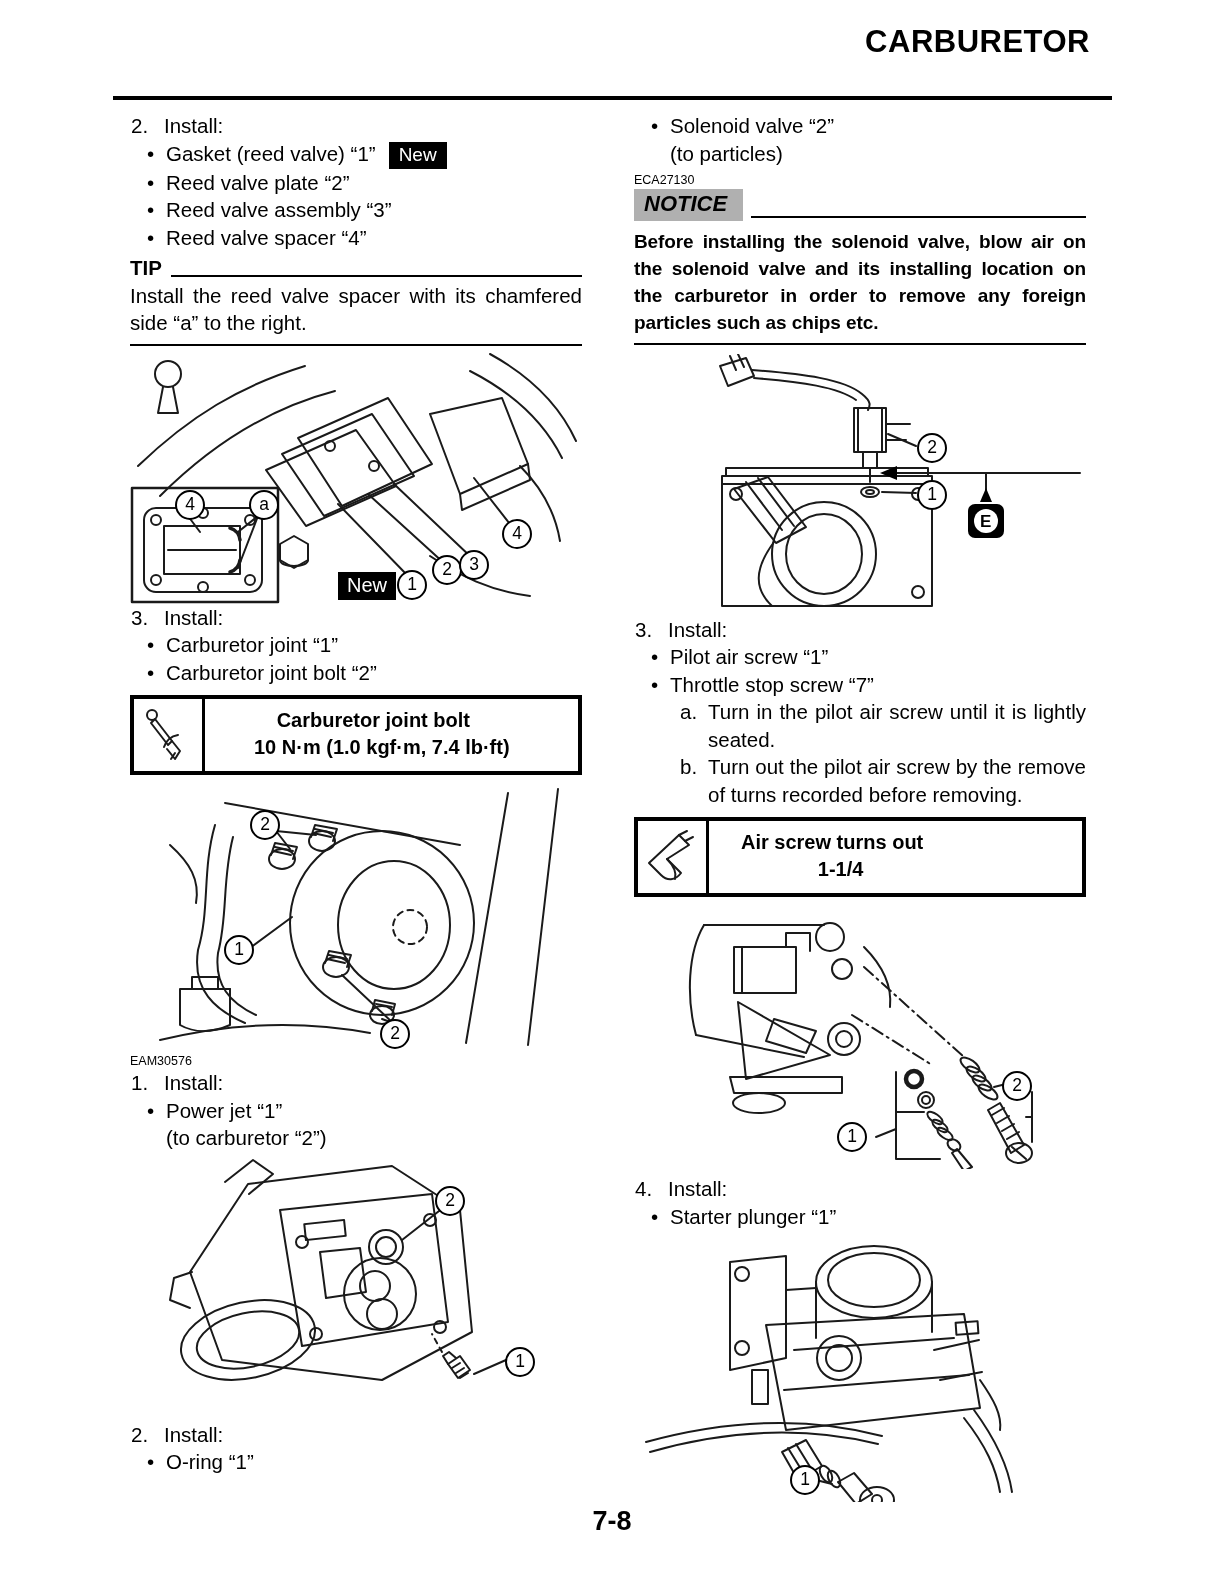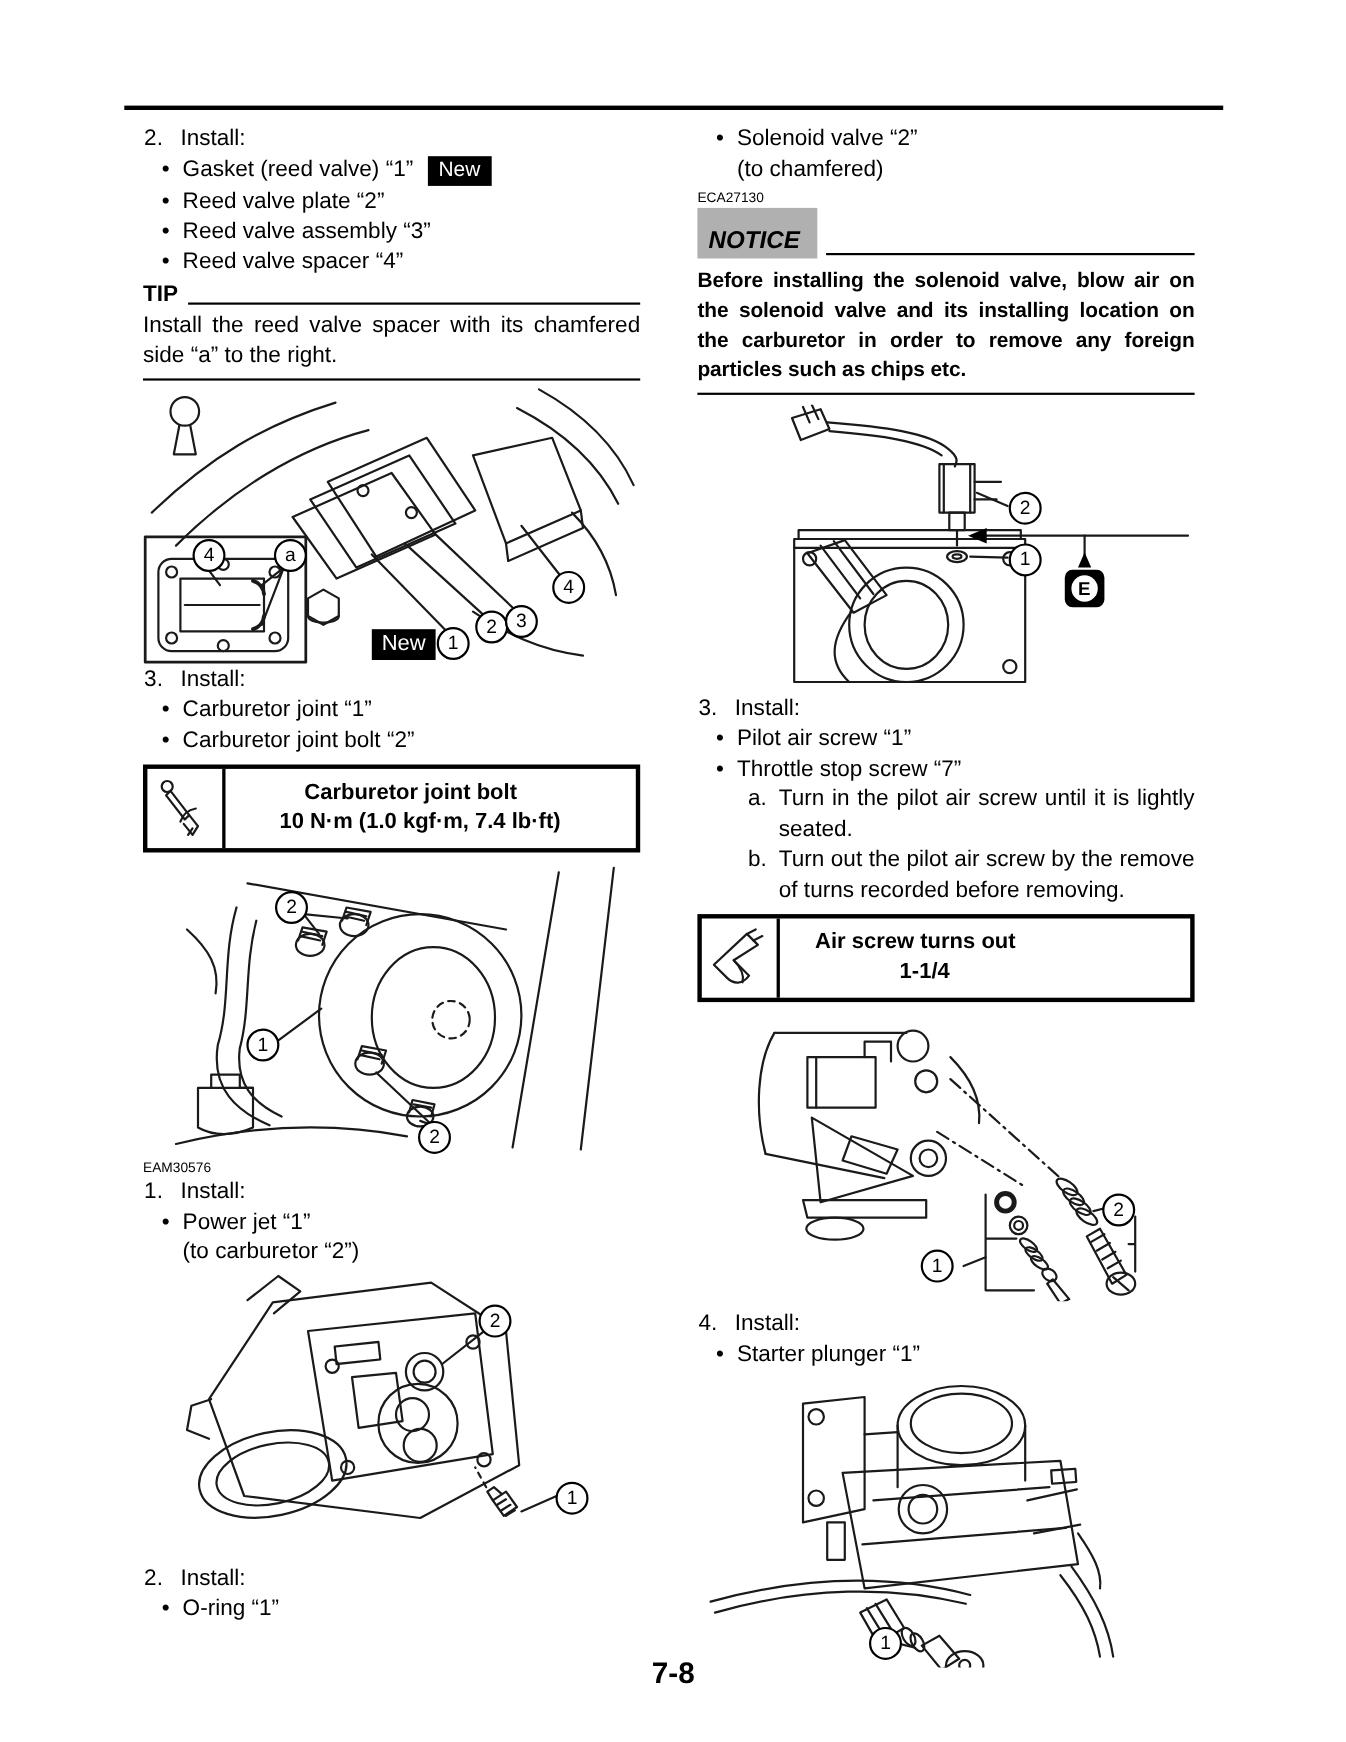--- a/index.html
+++ b/index.html
@@ -25,21 +25,21 @@
 
   .tip-head{display:flex;align-items:flex-end;font-weight:bold;margin-top:3px;}
   .tip-label{flex:none;padding-right:9px;}
   .tip-rule{flex:1;border-bottom:2px solid #000;margin-bottom:5px;}
   .tip-body{text-align:justify;}
   .rule-close{border-bottom:2px solid #000;margin-top:7px;}
 
   .code{font-size:12.5px;line-height:16px;margin-top:5px;}
   .notice-row{display:flex;align-items:flex-end;margin:1px 0 7px;}
   .notice-badge{background:#b0b0b0;font-style:italic;font-weight:bold;font-size:22px;
-                padding:15px 16px 3px 10px;flex:none;}
+                padding:1px 16px 3px 10px;flex:none;}
   .notice-rule{flex:1;border-bottom:2px solid #000;margin:0 0 3px 8px;}
   .notice-body{font-weight:bold;font-size:19px;letter-spacing:-.1px;text-align:justify;line-height:27px;}
 
   .spec-box{display:flex;border:4px solid #000;margin:9px 0 10px;background:#fff;}
   .spec-icon{width:64px;flex:none;border-right:3px solid #000;display:flex;align-items:center;justify-content:center;padding:3px 2px;}
   .spec-text{padding:8px 4px 10px 32px;font-weight:bold;font-size:20px;line-height:27px;text-align:center;}
   .spec-val{margin-left:17px;}
 
   .sec-head{font-size:21px;font-weight:bold;line-height:27px;margin:0 0 3px;}
 
@@ -51,20 +51,21 @@
   .badge-new{position:absolute;background:#000;color:#fff;font-size:20px;line-height:24px;padding:1px 9px 3px;}
   .badge-inline{display:inline-block;background:#000;color:#fff;font-size:19px;line-height:23px;
                 padding:1px 10px 3px;margin-left:13px;}
   .oil-e{position:absolute;color:#000;font-weight:bold;font-size:17px;line-height:1;}
 </style>
 </head>
 <body>
 
 <div class="page">
 
+  <div class="header-title">CARBURETOR</div>
   <div class="header-rule"></div>
 
   <div class="col col-left">
 
     <div>
       <div class="step-head">
         <span class="step-num">2.</span>
         <span>Install:</span>
       </div>
       <div class="bi">
@@ -274,21 +275,21 @@
     </div>
   </div>
 
   <div class="col col-right">
 
     <div>
       <div class="bi">
         <span class="dot">•</span>
         <span class="bi-text">Solenoid valve “2”</span>
       </div>
-      <div class="sub-line">(to chamfered)</div>
+      <div class="sub-line">(to particles)</div>
     </div>
 
     <div>
       <div class="code">ECA27130</div>
       <div class="notice-row">
         <span class="notice-badge">NOTICE</span>
         <span class="notice-rule"></span>
       </div>
       <div class="notice-body">Before installing the solenoid valve, blow air on the solenoid valve and its installing location on the carburetor in order to remove any foreign particles such as chips etc.</div>
       <div class="rule-close"></div>

